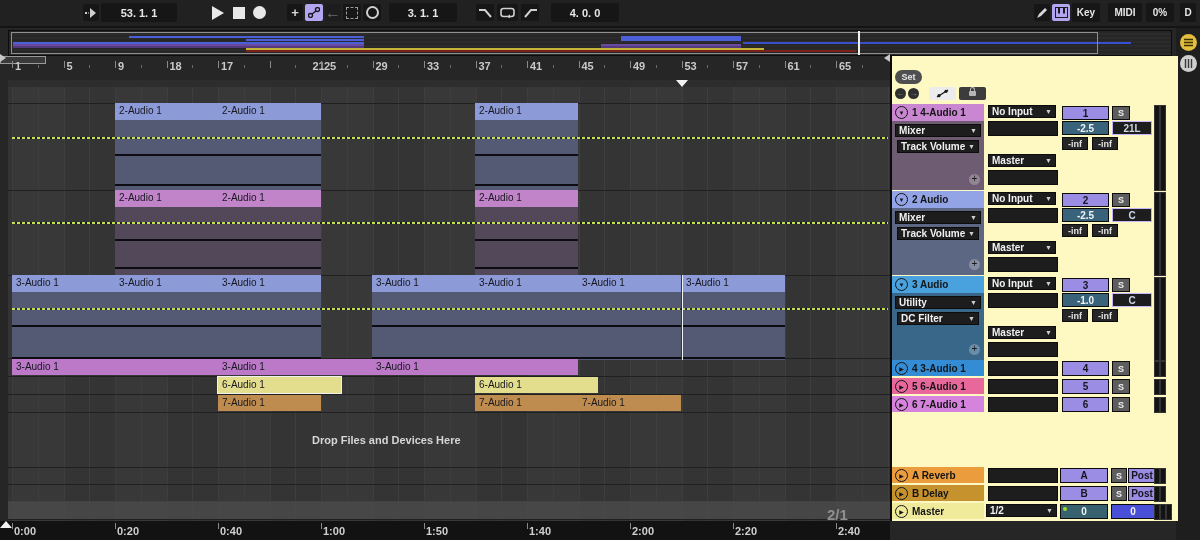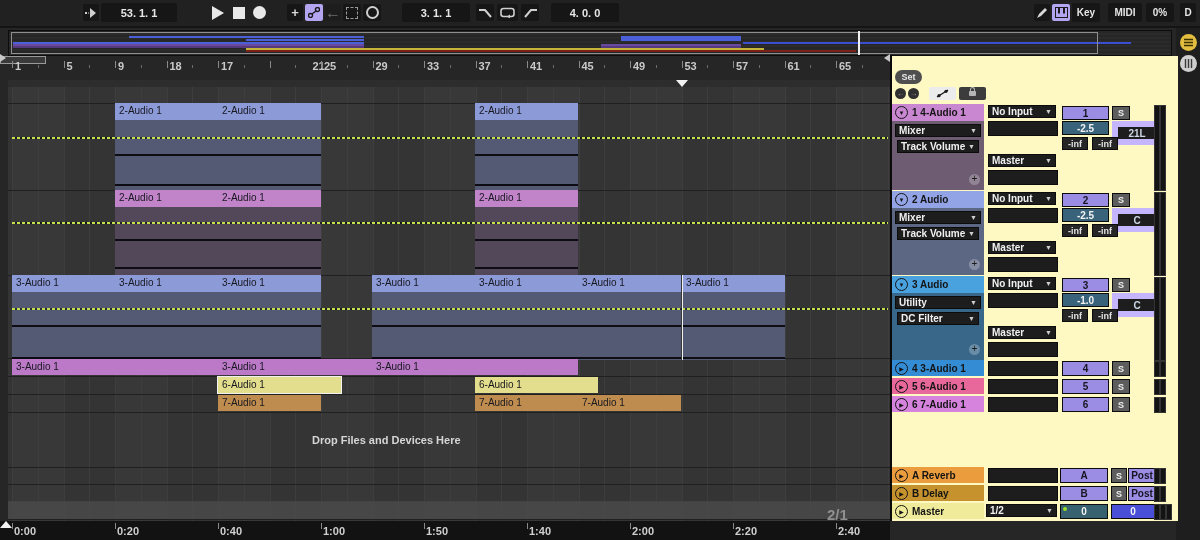--- a/index.html
+++ b/index.html
@@ -61,21 +61,21 @@
         font-size:10px;font-weight:bold;display:flex;align-items:center;box-sizing:border-box;
         padding:0 3px;justify-content:space-between;white-space:nowrap;overflow:hidden;}
   .drop .car{font-size:7px;color:#cfcfcf;}
   .iobox{position:absolute;background:#1d1d1d;border:1px solid #0c0c0c;}
   .numbtn{position:absolute;background:#9b8ce4;border:1px solid #0c0c0c;color:#15151f;font-size:10px;font-weight:bold;
           display:flex;align-items:center;justify-content:center;}
   .sbtn{position:absolute;background:#5d5d5d;border:1px solid #0c0c0c;color:#ededed;font-size:9px;font-weight:bold;
         display:flex;align-items:center;justify-content:center;}
   .volbox{position:absolute;background:#38637a;border:1px solid #0c0c0c;color:#f2f2f2;font-size:10px;font-weight:bold;
           display:flex;align-items:center;justify-content:center;}
-  .panbox{position:absolute;background:#1d1d1d;border:6px solid #c4b5fd;color:#cdd6e4;font-size:10px;font-weight:bold;
+  .panbox{position:absolute;background:#1d1d1d;border:1px solid #c4b5fd;color:#cdd6e4;font-size:10px;font-weight:bold;
           display:flex;align-items:center;justify-content:center;}
   .infbox{position:absolute;background:#262626;border:1px solid #0c0c0c;color:#e2e2e2;font-size:9px;font-weight:bold;
           display:flex;align-items:center;justify-content:center;}
   .meter{position:absolute;width:4px;background:#131313;border:1px solid #343434;}
   .pluscirc{position:absolute;width:11px;height:11px;border-radius:50%;background:rgba(255,255,255,.25);
             color:#1a1a1a;font-size:10px;line-height:10px;text-align:center;}
   #signature{position:absolute;font-size:15px;font-weight:bold;color:#8f8f8f;}
   #chrome-right{left:1176px;top:28px;width:24px;height:512px;background:#1e1e1e;}
 </style>
 </head>
@@ -108,21 +108,21 @@
           <path d="M4 7 L8 4" stroke="#1a1a1a" stroke-width="1.4"></path>
         </svg>
     </div>
     <div class="tb-btn" style="left:325px;width:16px;color:#6e6e6e;background:#1d1d1d;">←</div>
     <div class="tb-btn" style="left:343px;width:18px;">
         <div class="dashed-sq"></div>
       </div>
     <div class="tb-btn" style="left:363px;width:18px;">
         <div class="ring"></div>
       </div>
-    <div class="tb-box" style="left:402px;width:68px;">3. 1. 1</div>
+    <div class="tb-box" style="left:389px;width:68px;">3. 1. 1</div>
     <div class="tb-btn" style="left:476px;width:18px;">
       <svg width="13" height="10" viewBox="0 0 13 10">
           <path d="M0 2 H6 L12 9" stroke="#cfcfcf" stroke-width="2" fill="none"></path>
         </svg>
     </div>
     <div class="tb-btn" style="left:497px;width:21px;">
       <svg width="15" height="11" viewBox="0 0 15 11">
           <rect x="1" y="1.5" width="13" height="8" rx="2.5" fill="none" stroke="#cfcfcf" stroke-width="1.6"></rect>
           <path d="M7 9.5 l3-2 v4 z" fill="#cfcfcf"></path>
         </svg>

